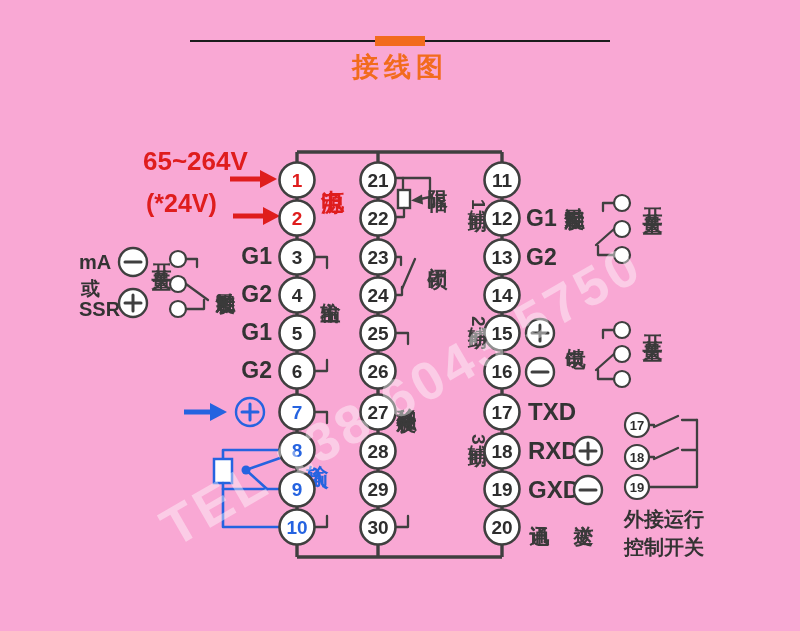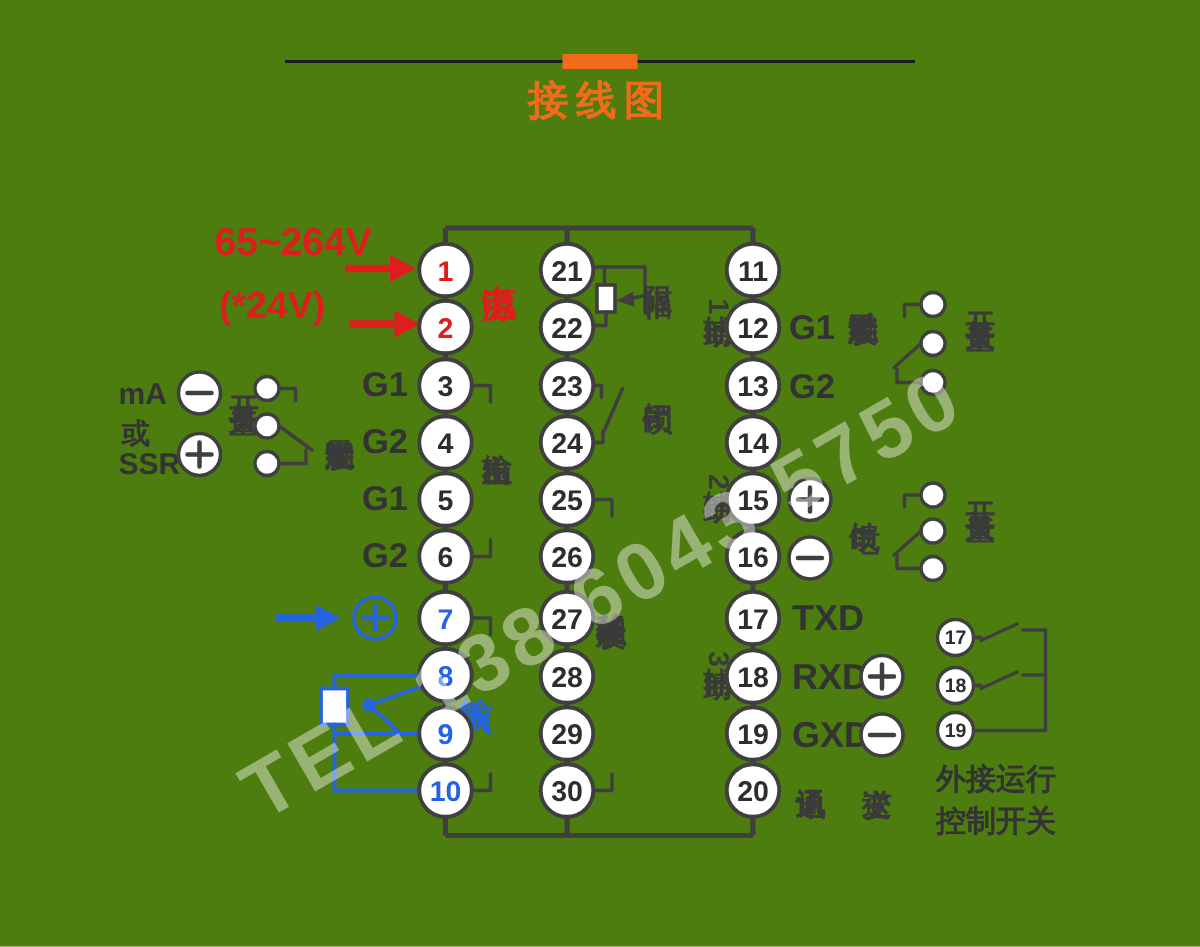--- a/index.html
+++ b/index.html
@@ -1,16 +1,16 @@
 <!DOCTYPE html>
 <html><head>
 <meta charset="utf-8">
 <style>
   html,body{margin:0;padding:0;background:#dcdcdc;}
-  .page{position:relative;width:800px;height:631px;background:#4d7c0f;overflow:hidden;
+  .page{position:relative;width:800px;height:631px;background:#f9a8d4;overflow:hidden;
         font-family:"Liberation Sans","DejaVu Sans",sans-serif;}
   svg{position:absolute;left:0;top:0;}
   
   .bus{stroke:#3f3f3f;stroke-width:3.4;fill:none;}
   .hook{stroke:#3f3f3f;stroke-width:2.3;fill:none;stroke-linecap:round;stroke-linejoin:round;}
   .termc{fill:#ffffff;stroke:#3f3f3f;stroke-width:2.6;}
   .smallc{fill:#ffffff;stroke:#3f3f3f;stroke-width:2.2;}
   .pmcircle{fill:#ffffff;stroke:#3f3f3f;stroke-width:2.4;}
   .pmglyph{stroke:#3f3f3f;stroke-width:3;stroke-linecap:round;}
   .bluewire{stroke:#2563e0;stroke-width:2.6;fill:none;stroke-linejoin:round;stroke-linecap:round;}

